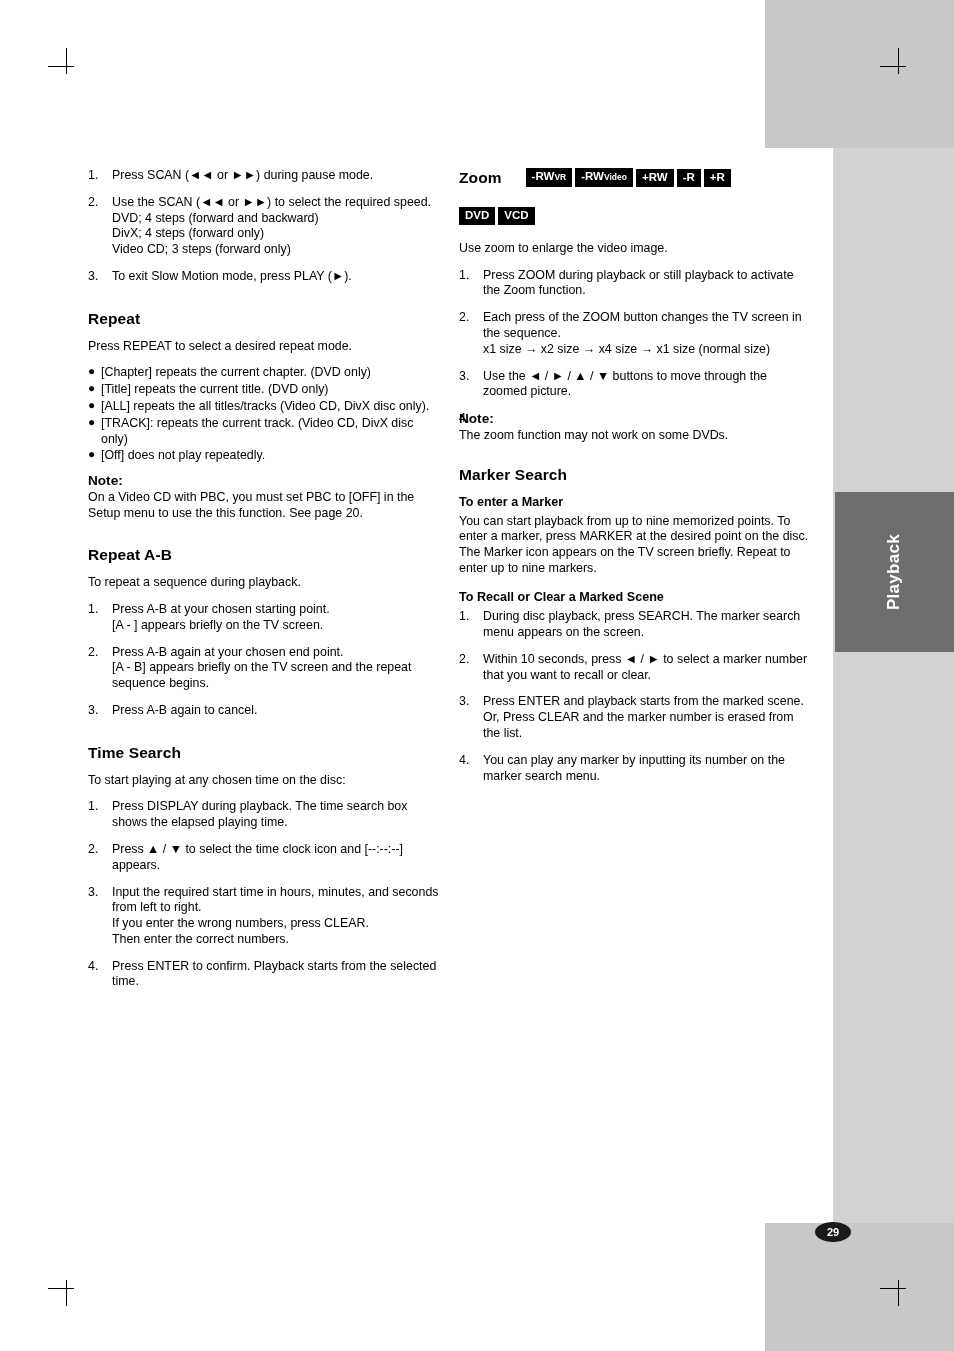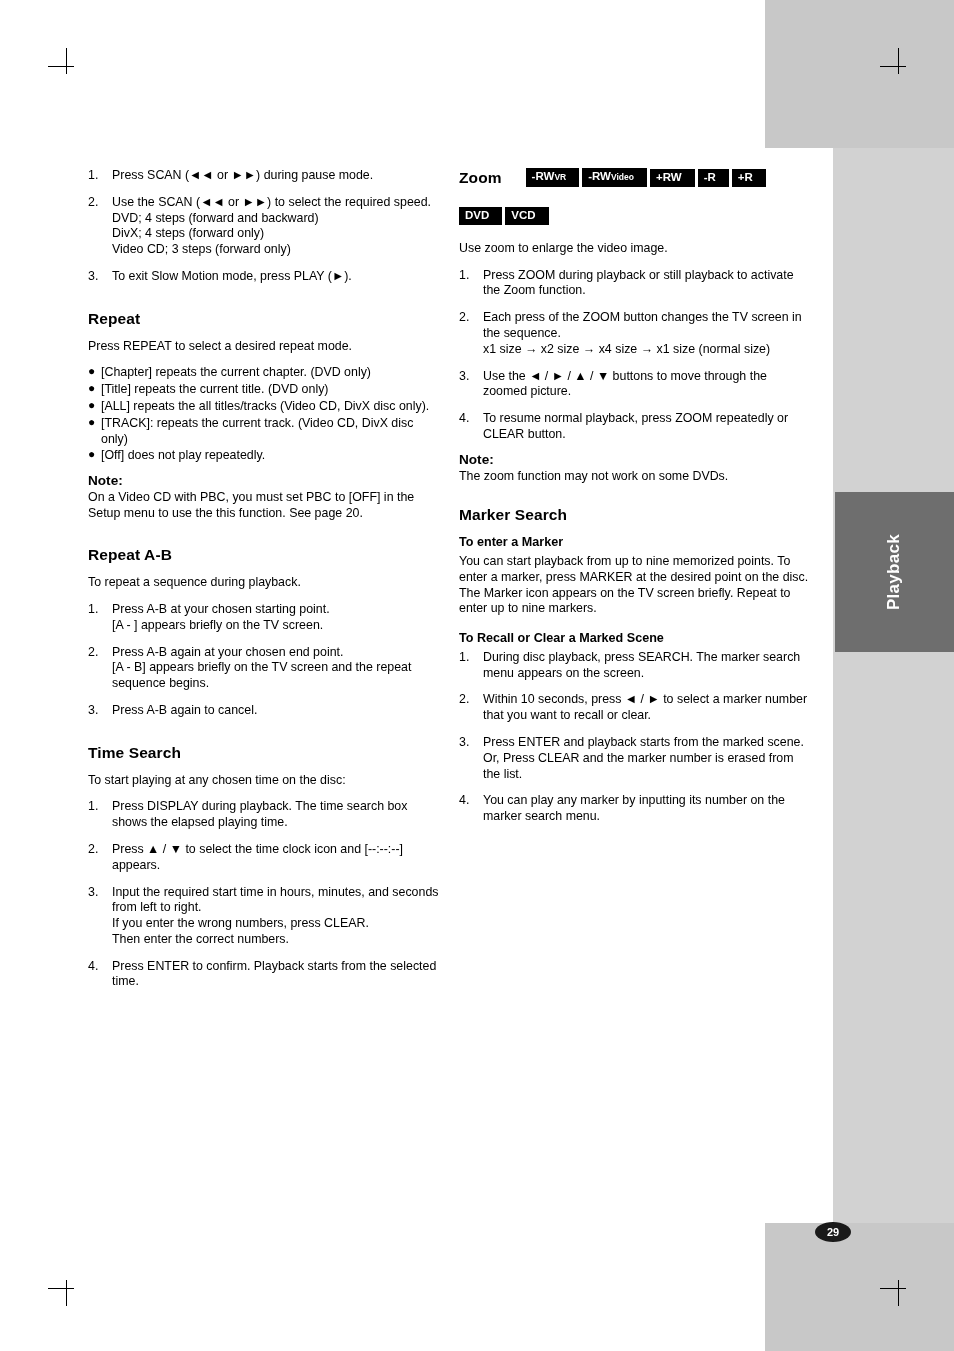--- a/index.html
+++ b/index.html
@@ -144,21 +144,21 @@
     display: inline-block;
     vertical-align: middle;
   }
   .badge {
     display: inline-block;
     background: #000000;
     color: #ffffff;
     font-weight: bold;
     font-size: 11.5px;
     line-height: 15px;
-    padding: 1px 13px 2px 6px;
+    padding: 1px 6px 2px 6px;
     margin: 0 3px 4px 0;
     vertical-align: middle;
     white-space: nowrap;
   }
   .badge .sm { font-size: 8.5px; }
   .zoom-head-wrap { display: flex; flex-wrap: wrap; align-items: flex-end; gap: 16px; }
   .zoom-head-wrap h2.section { margin-bottom: 4px; margin-right: 8px; }
   .badges2 { margin-top: 16px; margin-bottom: 12px; }
 </style>
 </head>
@@ -241,21 +241,21 @@
       </div>
     </div>
     <div class="badge-row badges2">
       <span class="badge"><span>DVD</span></span><span class="badge"><span>VCD</span></span>
     </div>
     <p class="t">Use zoom to enlarge the video image.</p>
     <ul class="ol">
       <li><span class="num">1.</span><span>Press ZOOM during playback or still playback to activate the Zoom function.</span></li>
       <li><span class="num">2.</span><span>Each press of the ZOOM button changes the TV screen in the sequence.<br>x1 size → x2 size → x4 size → x1 size (normal size)</span></li>
       <li><span class="num">3.</span><span>Use the ◄ / ► / ▲ / ▼ buttons to move through the zoomed picture.</span></li>
-      <li><span class="num">4.</span><span>To resume normal playback, press ZOOM repeatedly or CLEAR button.</span></li>
+      <li><span class="num">4.</span></li>
     </ul>
     <div class="note-head">Note:</div>
     <p class="t">The zoom function may not work on some DVDs.</p>
   </div>
 
   <div class="sec" style="margin-top:22px;">
     <h2 class="section">Marker Search</h2>
     <div class="sub-head">To enter a Marker</div>
     <p class="t">You can start playback from up to nine memorized points. To enter a marker, press MARKER at the desired point on the disc. The Marker icon appears on the TV screen briefly. Repeat to enter up to nine markers.</p>
     <div class="sub-head sp">To Recall or Clear a Marked Scene</div>

